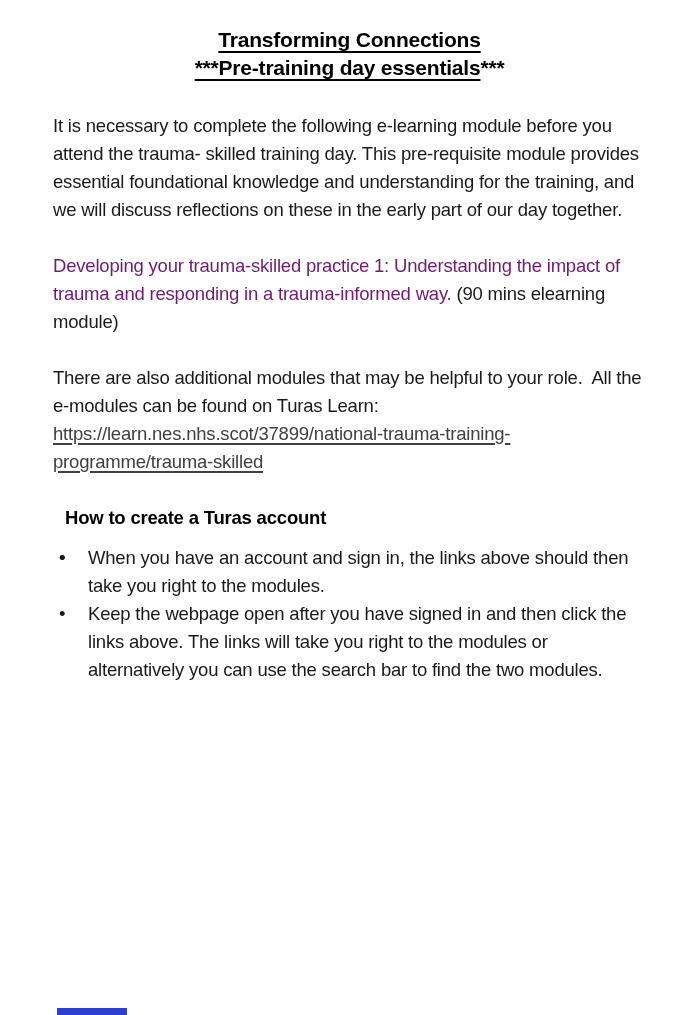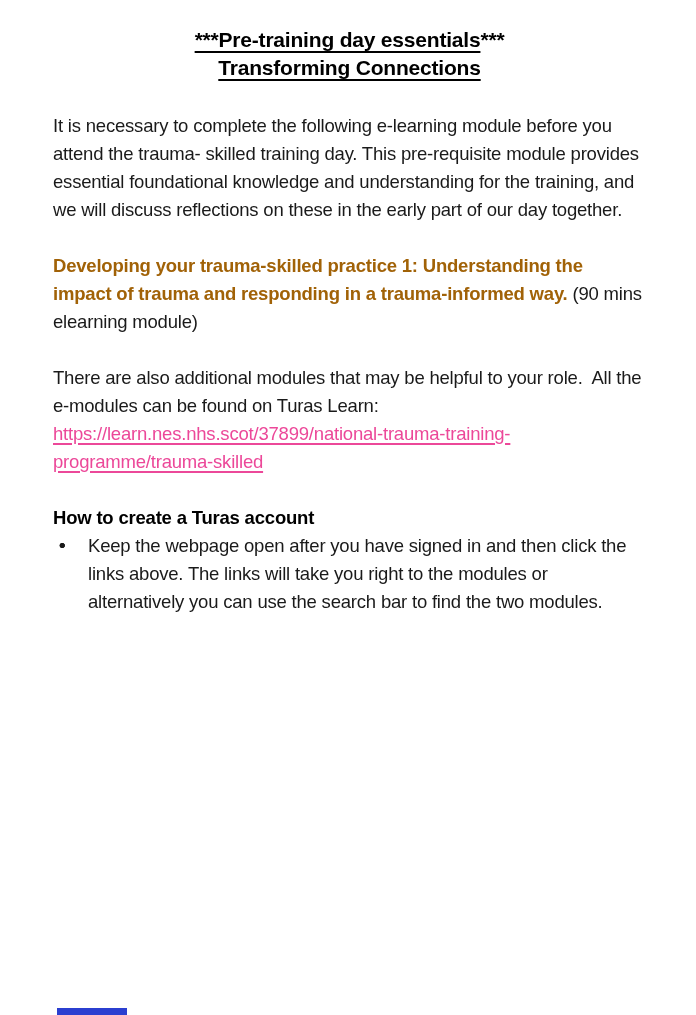--- a/index.html
+++ b/index.html
@@ -25,34 +25,34 @@
     line-height: 28px;
     color: #000000;
     margin: 0 0 30px 0;
   }
   .u {
     text-decoration: underline;
     text-decoration-thickness: 2px;
     text-underline-offset: 4px;
   }
   .para { margin: 0 0 28px 0; white-space: pre-wrap; }
-  .bold { font-weight: 700; color: #a16207; }
+  .bold { font-weight: 400; color: #701a75; }
   a.doc-link {
-    color: #ec4899;
+    color: #404040;
     text-decoration: underline;
     text-decoration-thickness: 1.5px;
     text-underline-offset: 3px;
     cursor: pointer;
   }
   .section-heading {
     font-weight: 700;
     color: #000000;
     font-size: 18.5px;
     line-height: 28px;
-    margin: 0;
+    margin: 12px;
   }
   ul.bullet-list { list-style: none; margin: 0; padding: 0; }
   ul.bullet-list li {
     position: relative;
     padding-left: 35px;
     white-space: pre-wrap;
   }
   .bullet-glyph {
     position: absolute;
     left: 6px;
@@ -68,35 +68,35 @@
     background: #2b3fd0;
   }
 </style>
 </head>
 <body>
 
 <div class="page">
   <div class="content">
 
     <div class="doc-title">
+        <div><span class="u">Transforming Connections</span></div>
         <div><span class="u">***Pre-training day essentials</span><span>***</span></div>
-        <div><span class="u">Transforming Connections</span></div>
       </div>
 
     <p class="para">It is necessary to complete the following e-learning module before you attend the trauma- skilled training day. This pre-requisite module provides essential foundational knowledge and understanding for the training, and we will discuss reflections on these in the early part of our day together.</p>
 
     <p class="para"><span class="bold">Developing your trauma-skilled practice 1: Understanding the impact of trauma and responding in a trauma-informed way.</span><span> (90 mins elearning module)</span></p>
 
     <p class="para"><span>There are also additional modules that may be helpful to your role.  All the e-modules can be found on Turas Learn: </span><a class="doc-link" href="#">https://learn.nes.nhs.scot/37899/national-trauma-training-programme/trauma-skilled</a></p>
 
 
     <h3 class="section-heading">How to create a Turas account</h3>
 
     <ul class="bullet-list">
       <li><span class="bullet-glyph">•</span></li>
-      <li><span class="bullet-glyph">•</span></li>
+      <li><span class="bullet-glyph">•</span><span>When you have an account and sign in, the links above should then take you right to the modules.</span></li>
       <li><span class="bullet-glyph">•</span><span>Keep the webpage open after you have signed in and then click the links above. The links will take you right to the modules or alternatively you can use the search bar to find the two modules.</span></li>
     </ul>
 
   </div>
 
   <div class="cutoff-bar"></div>
 </div>
 
 </body></html>

